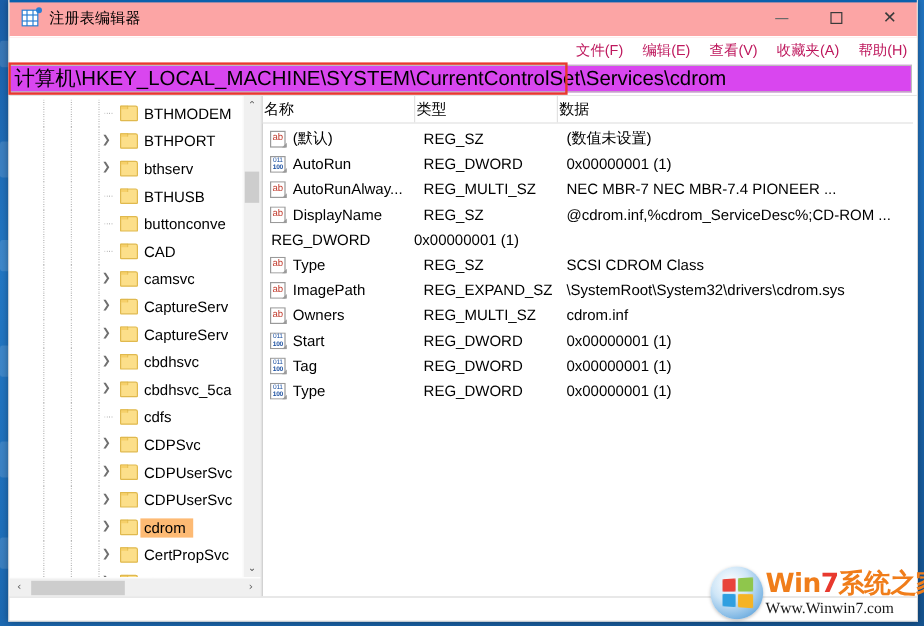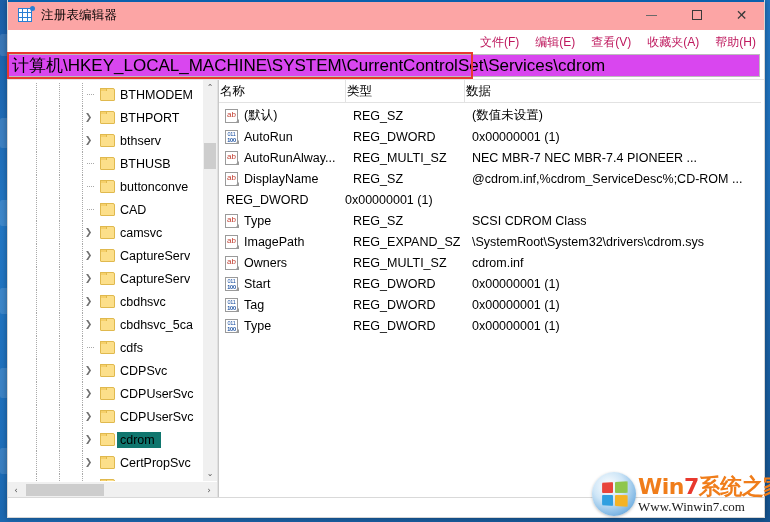--- a/index.html
+++ b/index.html
@@ -179,21 +179,21 @@
     background: #fcdf8a; border: 1px solid #e0b94e;
     border-radius: 1px 2px 1px 1px;
   }
   .folder .tab {
     position: absolute; left: 0; top: 0; width: 7px; height: 3px;
     background: #f6d06a; border: 1px solid #e0b94e; border-bottom: none;
     border-radius: 1px 1px 0 0;
   }
   .tree-label { overflow: hidden; text-overflow: clip; }
   .tree-row.selected .tree-label {
-    background: #0f766e;
+    background: #fdba74;
     padding: 1px 6px 1px 3px;
     margin-left: -3px;
   }
 
   
   .vscroll {
     width: 15px; flex: 0 0 15px;
     background: #f0f0f0;
     border-left: 1px solid #ffffff;
     display: flex; flex-direction: column;

